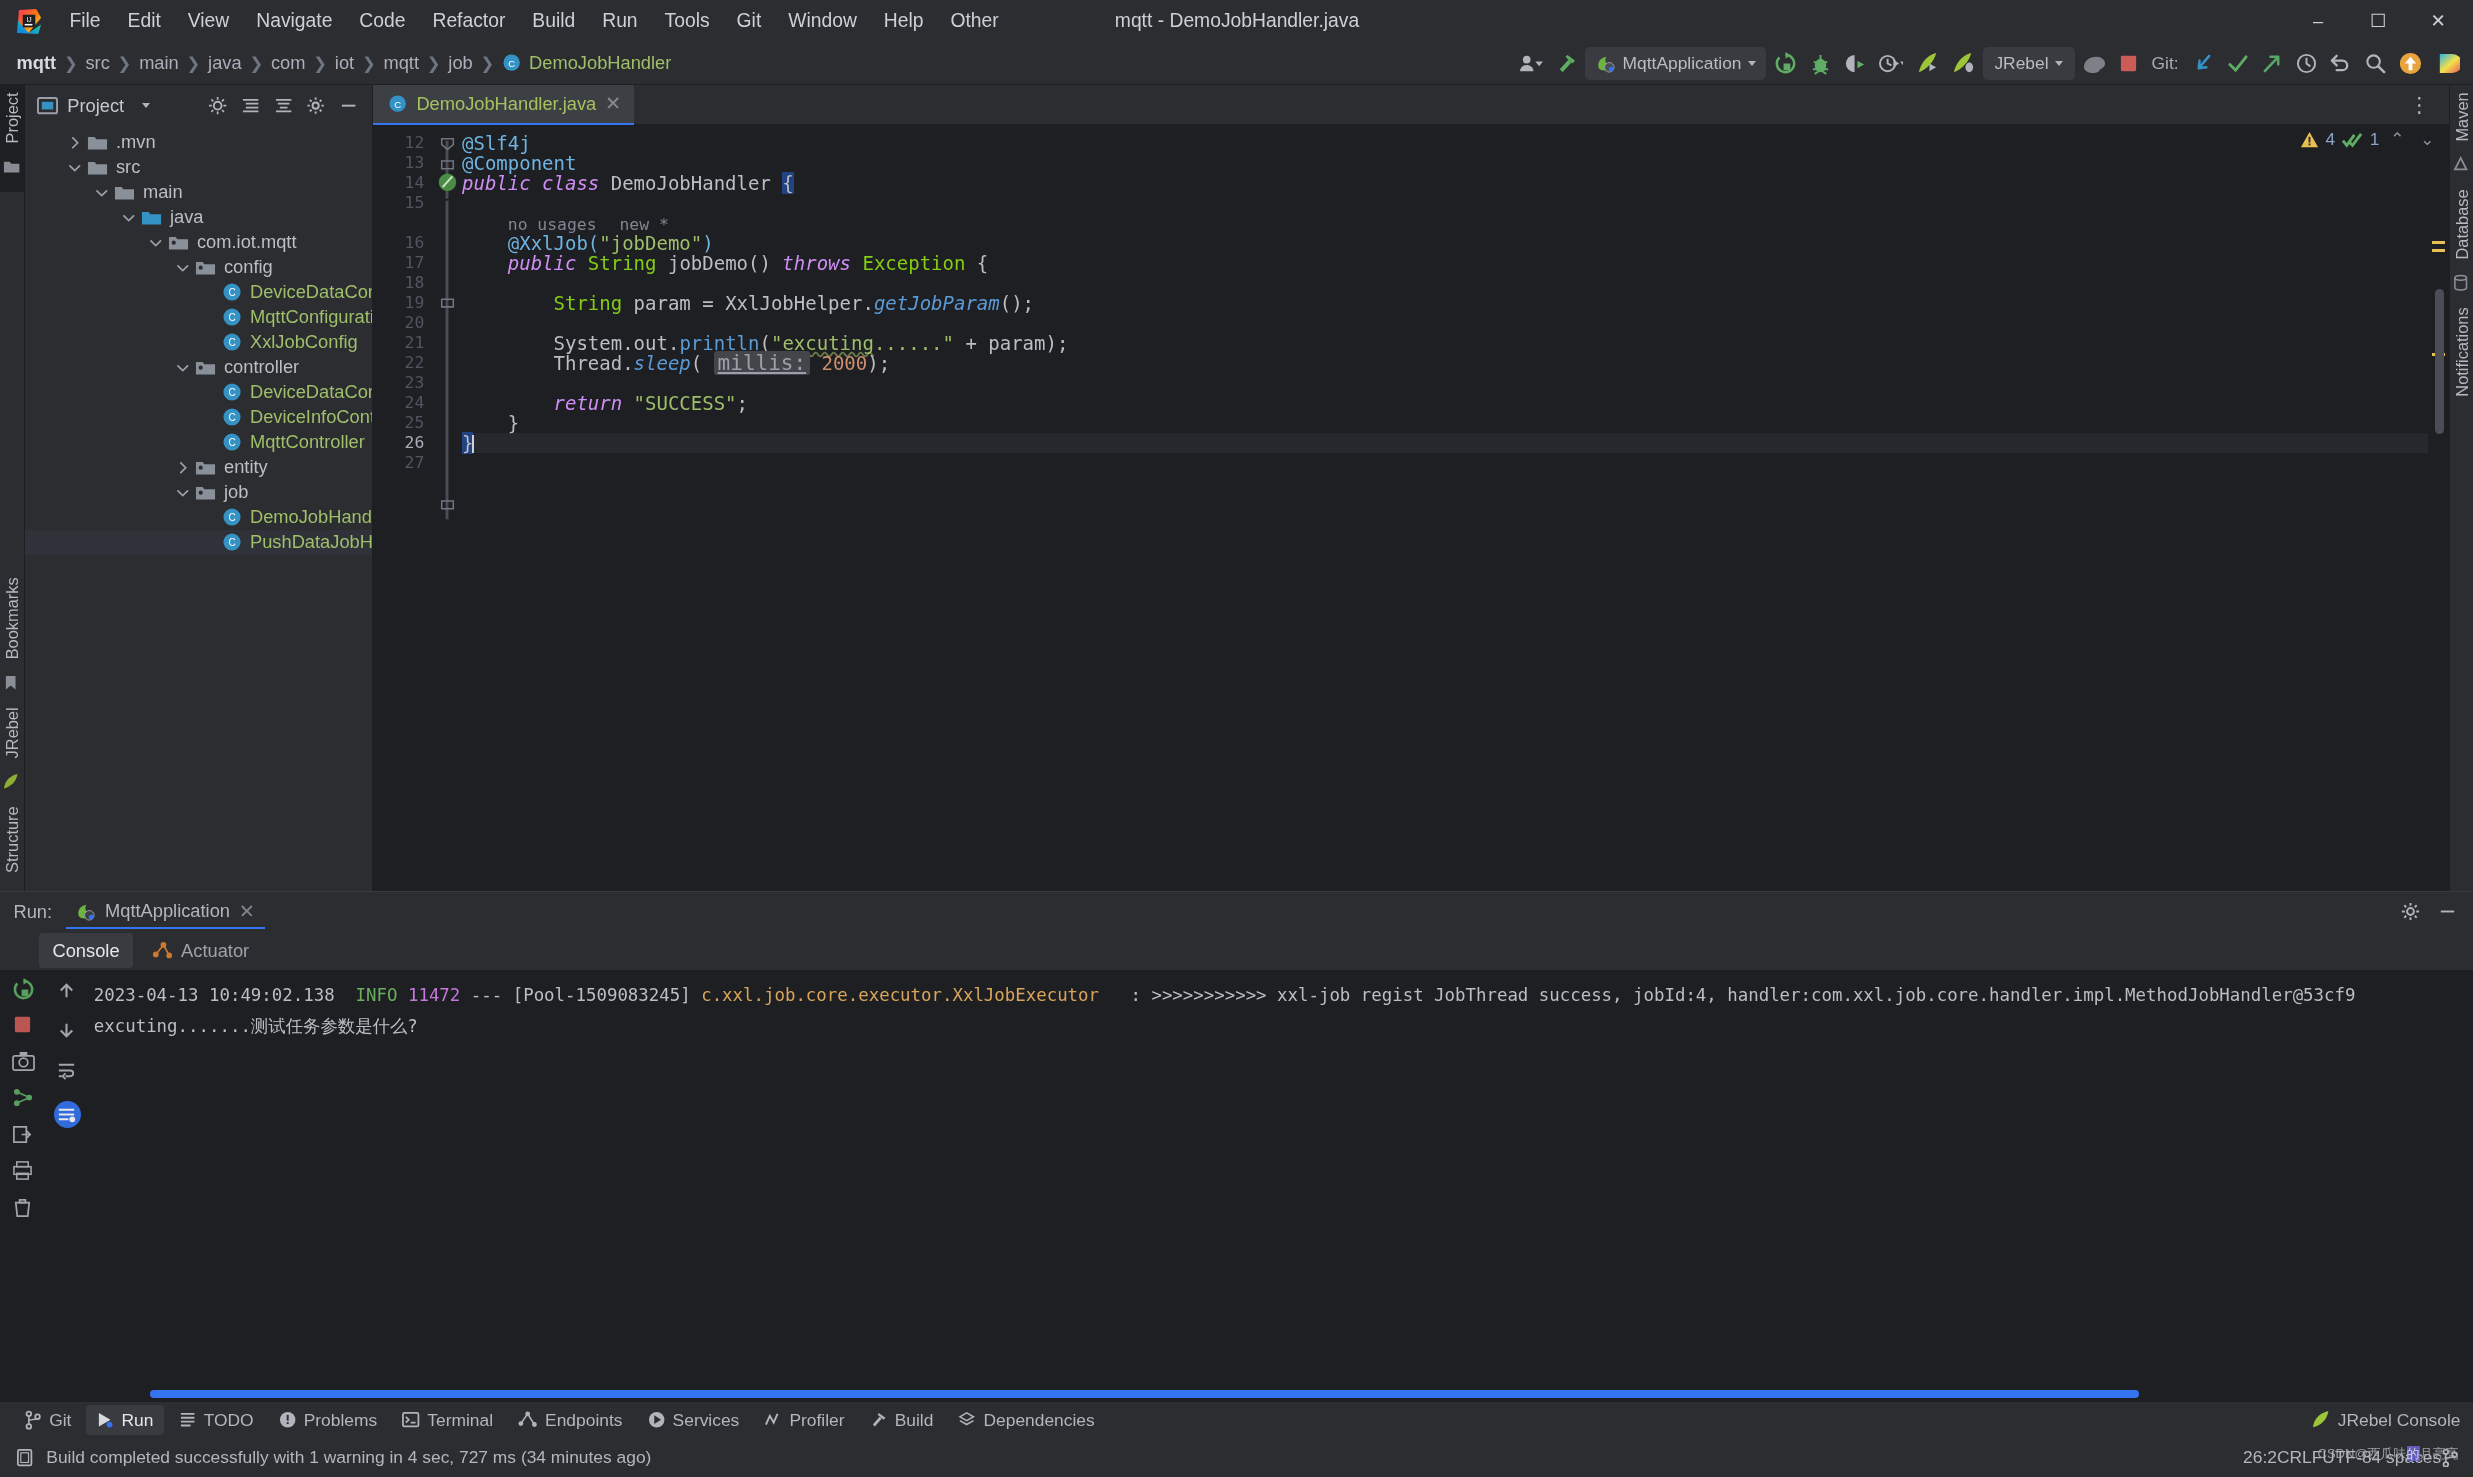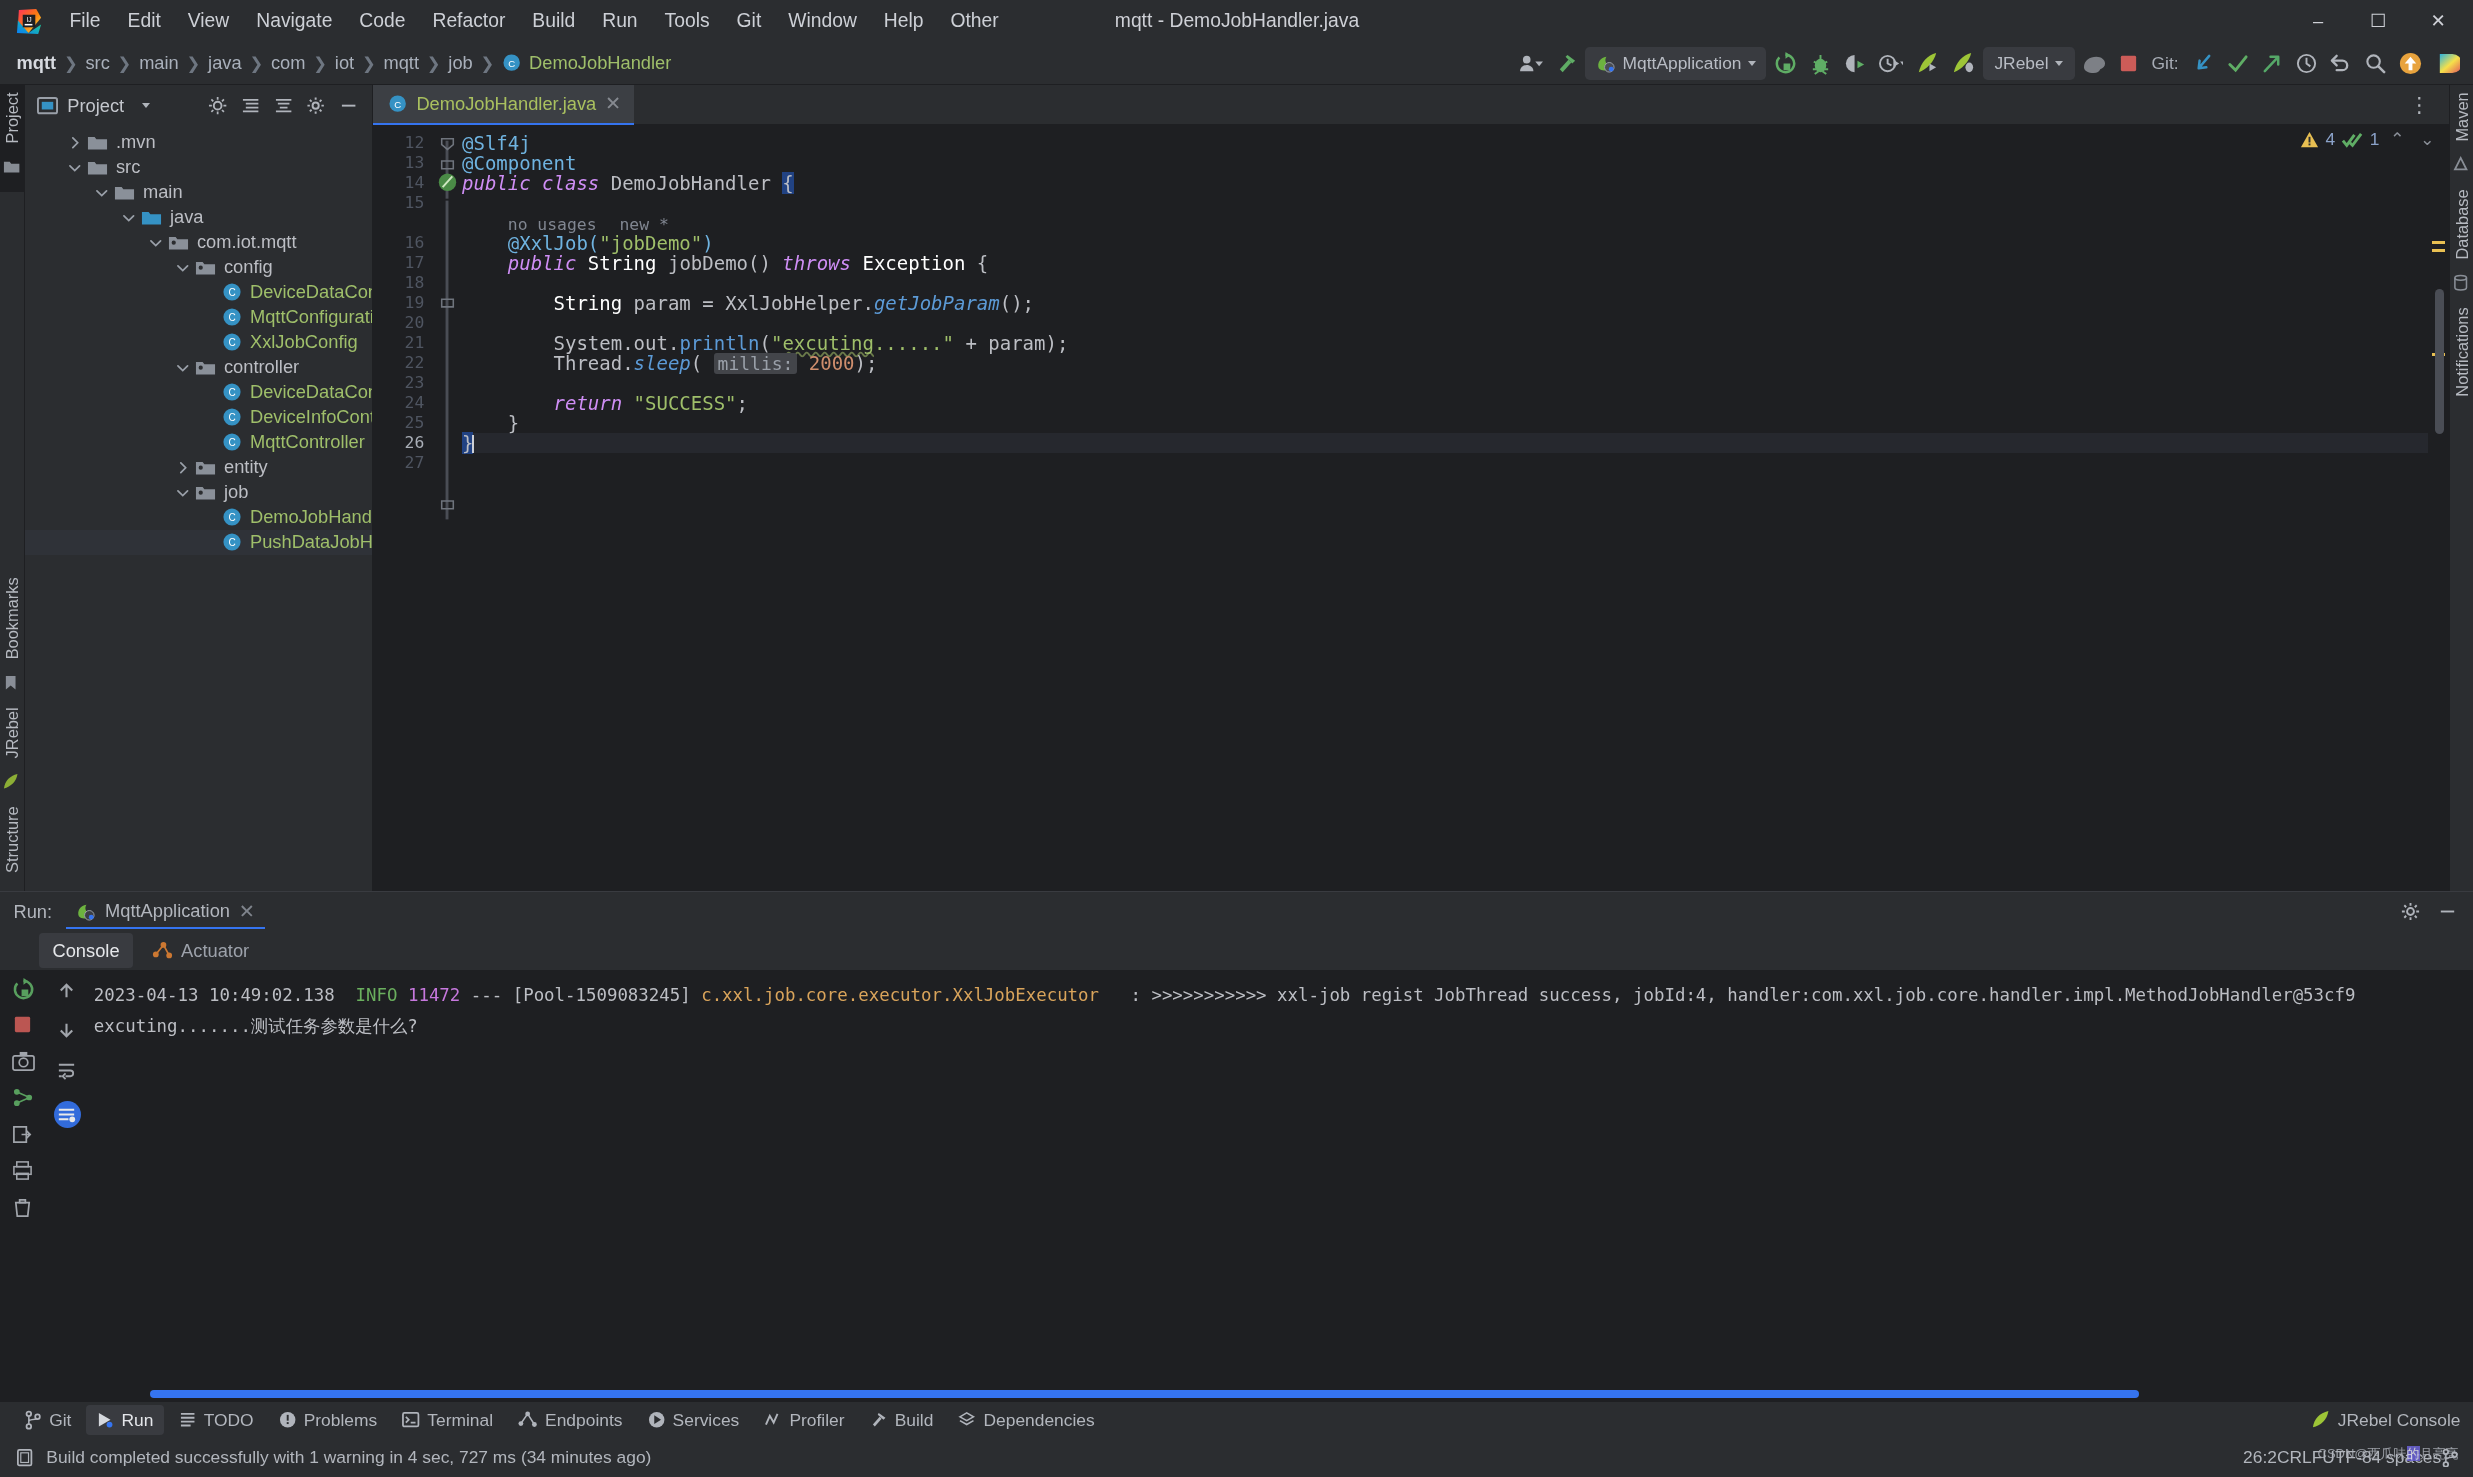--- a/index.html
+++ b/index.html
@@ -100,27 +100,27 @@
   .code {
     flex: 1 1 auto; padding-top: 7.7px; font-family: "DejaVu Sans Mono", monospace;
     font-size: 19px; line-height: 20px; white-space: pre; color: #bcbec4; position: relative;
     overflow: hidden;
   }
   .cl { height: 20px; line-height: 20px; }
   .cl.hl { background: #26282e; }
   .kw { color: #cf8ef5; font-style: italic; }
   .ann { color: #6fb3e0; }
   .str { color: #9fbf6a; }
-  .typ { color: #ffffff; }
+  .typ { color: #84cc16; }
   .num { color: #cf8e6d; }
   .fn { color: #5c9ad6; }
   .fni { color: #5c9ad6; font-style: italic; }
   .pln { color: #bcbec4; }
   .hint { color: #808691; font-size: 16.4px; }
-  .pbadge { background: #43454a; color: #9aa0a9; border-radius: 2.9px; padding: 0 3.9px; font-size: 18px;}
+  .pbadge { background: #43454a; color: #9aa0a9; border-radius: 2.9px; padding: 0 3.9px; font-size: 21px; text-decoration: underline;}
   .squig { text-decoration: underline wavy #6a7a4a; text-decoration-skip-ink: none;}
   .caret-bar { display:inline-block; width:1.9px; height:17.4px; background:#cdd0d6; vertical-align:-2.9px; margin-left:-1px;}
   .sel-chr { background:#214283; }
 
   
   .markerbar { width: 21px; flex: 0 0 21px; background: #1e1f22; position: relative; }
   .mk { position: absolute; right: 3.9px; width: 13.5px; height: 2.9px; }
   .scroll-th { position:absolute; right:4.8px; width:9.7px; border-radius:4.8px; background:#4a4d55;}
   .codestatus { position: absolute; top: 3.9px; right: 9.7px; display: flex; align-items: center; gap: 5.8px; font-size: 17.4px; z-index: 5;}
 

